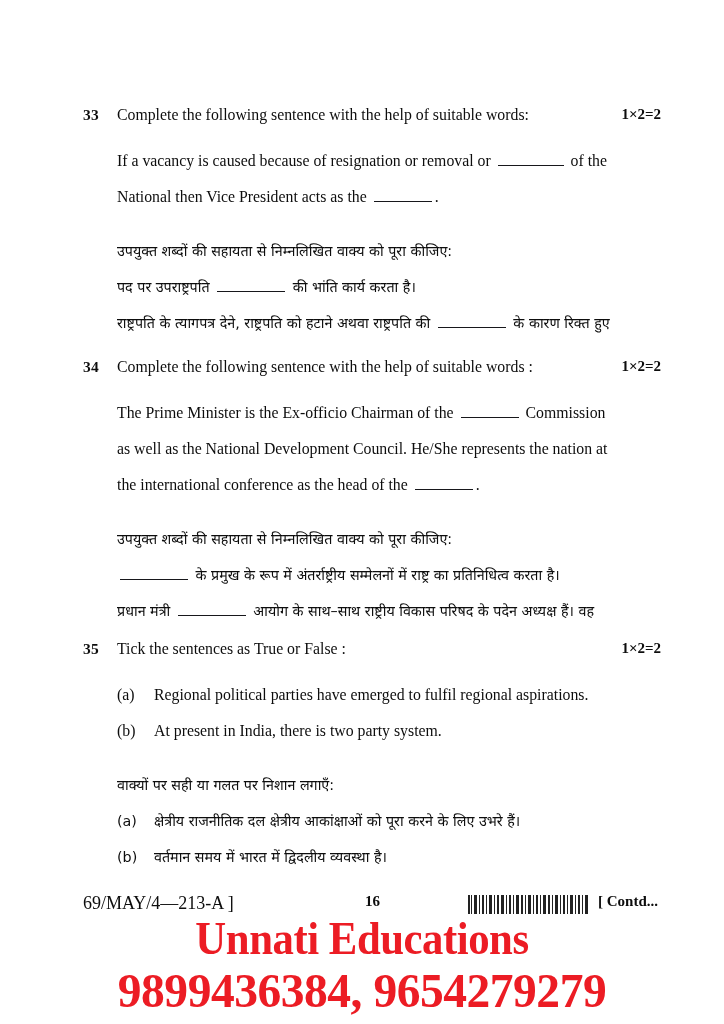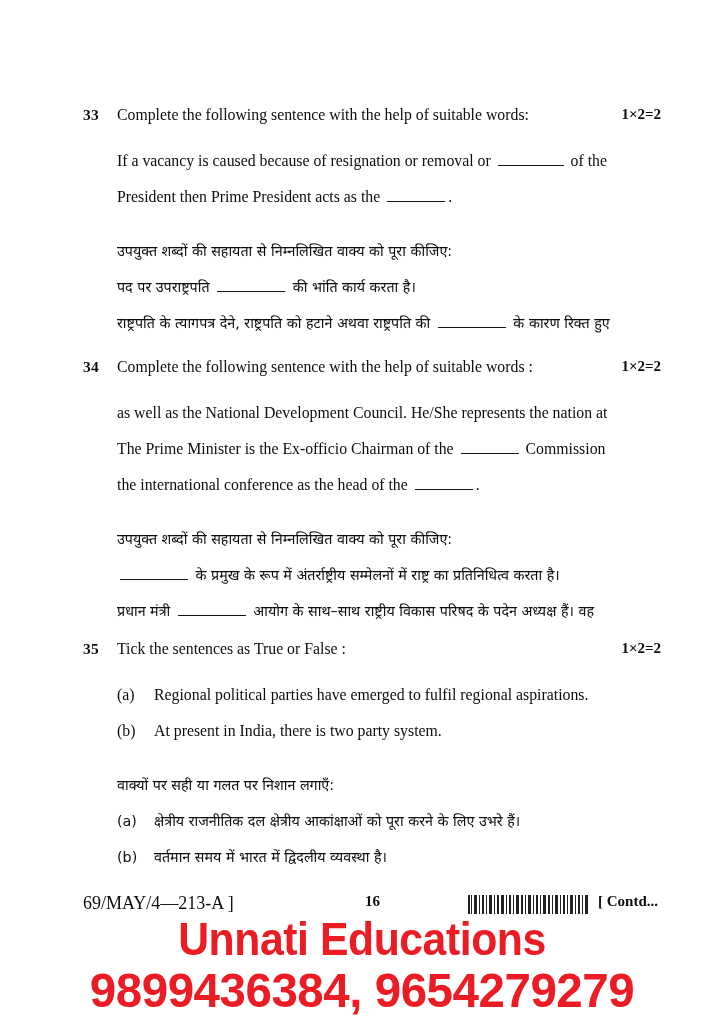--- a/index.html
+++ b/index.html
@@ -156,21 +156,21 @@
     white-space: nowrap;
   }
 
   
   .watermark {
     position: absolute;
     left: 0;
     top: 916px;
     width: 724px;
     text-align: center;
-    font-family: Liberation Sans, sans-serif;
+    font-family: Liberation Serif, serif;
     font-weight: bold;
     color: #ec1c24;
     line-height: 1;
   }
   .wm-name {
     font-size: 46px;
     letter-spacing: -0.5px;
     transform: scaleX(0.93);
     transform-origin: center;
   }
@@ -188,36 +188,36 @@
 <div class="page">
 
   <div class="qblock" id="q33">
     <div class="qhead">
       <span class="qnum">33</span>
       <span class="qstem">Complete the following sentence with the help of suitable words:</span>
       <span class="qmarks">1×2=2</span>
     </div>
     <div class="lines">
       <div class="ln"><span>If a vacancy is caused because of resignation or removal or </span><span class="blank"></span><span> of the</span></div>
-      <div class="ln"><span>President then Prime President acts as the </span><span class="blank sm"></span><span>.</span></div>
+      <div class="ln"><span>National then Vice President acts as the </span><span class="blank sm"></span><span>.</span></div>
       <div class="ln hi gap-before">उपयुक्त शब्दों की सहायता से निम्नलिखित वाक्य को पूरा कीजिए:</div>
       <div class="ln hi"><span>पद पर उपराष्ट्रपति </span><span class="blank hi-b"></span><span> की भांति कार्य करता है।</span></div>
       <div class="ln hi"><span>राष्ट्रपति के त्यागपत्र देने, राष्ट्रपति को हटाने अथवा राष्ट्रपति की </span><span class="blank hi-b"></span><span> के कारण रिक्त हुए</span></div>
     </div>
   </div>
 
   <div class="qblock" id="q34">
     <div class="qhead">
       <span class="qnum">34</span>
       <span class="qstem">Complete the following sentence with the help of suitable words :</span>
       <span class="qmarks">1×2=2</span>
     </div>
     <div class="lines">
+      <div class="ln"><span>The Prime Minister is the Ex-officio Chairman of the </span><span class="blank sm"></span><span> Commission</span></div>
       <div class="ln">as well as the National Development Council. He/She represents the nation at</div>
-      <div class="ln"><span>The Prime Minister is the Ex-officio Chairman of the </span><span class="blank sm"></span><span> Commission</span></div>
       <div class="ln"><span>the international conference as the head of the </span><span class="blank sm"></span><span>.</span></div>
       <div class="ln hi gap-before">उपयुक्त शब्दों की सहायता से निम्नलिखित वाक्य को पूरा कीजिए:</div>
       <div class="ln hi"><span class="blank hi-b"></span><span> के प्रमुख के रूप में अंतर्राष्ट्रीय सम्मेलनों में राष्ट्र का प्रतिनिधित्व करता है।</span></div>
       <div class="ln hi"><span>प्रधान मंत्री </span><span class="blank hi-b"></span><span> आयोग के साथ–साथ राष्ट्रीय विकास परिषद के पदेन अध्यक्ष हैं। वह</span></div>
     </div>
   </div>
 
   <div class="qblock" id="q35">
     <div class="qhead">
       <span class="qnum">35</span>

